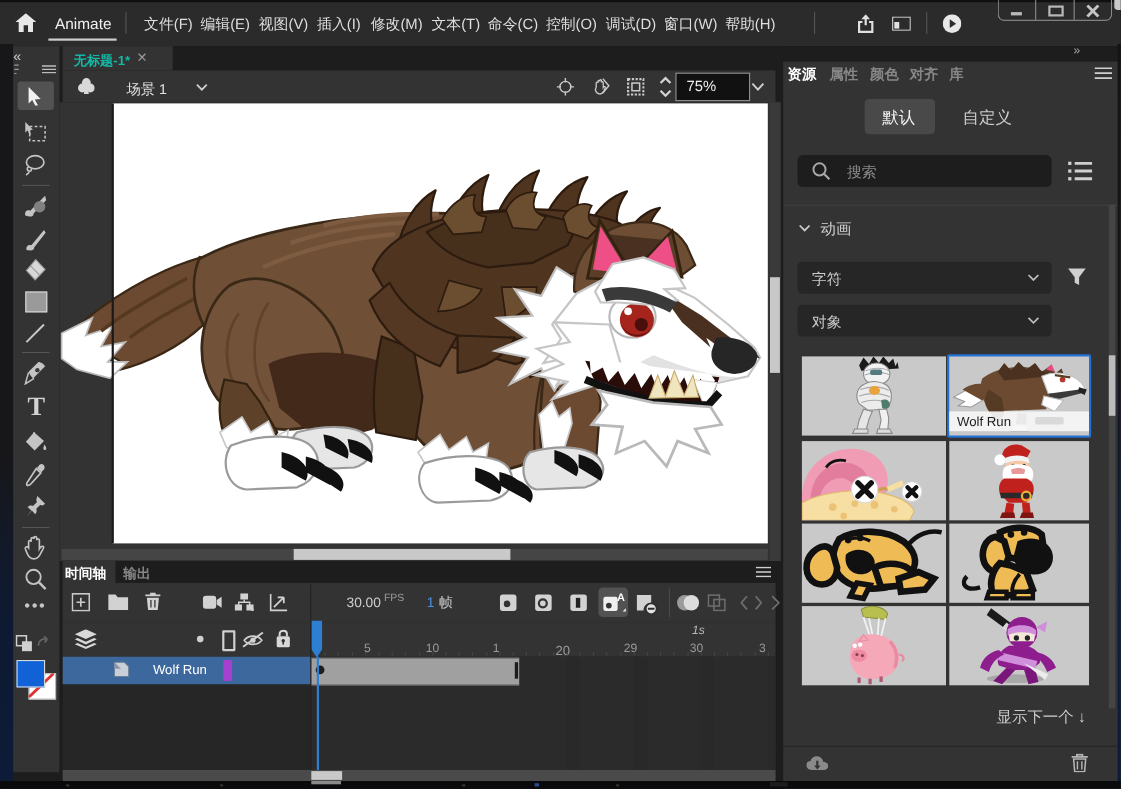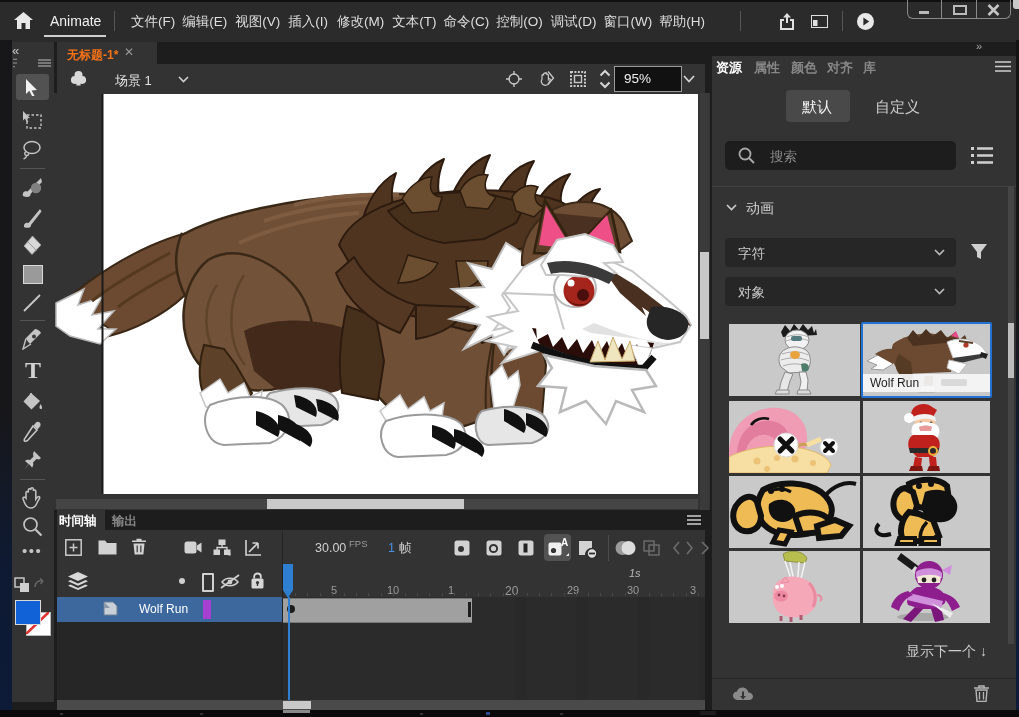--- a/index.html
+++ b/index.html
@@ -51,21 +51,21 @@
     <div style="flex:1;position:relative;">
       <svg style="position:absolute;left:10px;top:5px" width="13" height="12" viewBox="0 0 13 12">
           <path d="M1.5 1 L11.5 11 M11.5 1 L1.5 11" stroke="#c4c4c4" stroke-width="2.6"></path>
         </svg>
     </div>
   </div>
   <div class="abs" style="left:1013px;top:0;width:6px;height:9px;background:#c9c9c9;border-radius:0 0 0 3px;"></div>
 
   <div class="abs" style="left:0;top:42px;width:1019px;height:22px;background:#1d1d1d;"></div>
   <div class="abs" style="left:57px;top:42px;width:100px;height:22px;background:#333333;"></div>
-  <div class="abs txt" style="left:67px;top:47px;color:#f97316;font-size:12px;font-weight:bold;">无标题-1*</div>
+  <div class="abs txt" style="left:67px;top:47px;color:#14b8a6;font-size:12px;font-weight:bold;">无标题-1*</div>
   <div class="abs txt" style="left:124px;top:45px;color:#999;font-size:12px;">✕</div>
 
   <div class="abs" style="left:57px;top:64px;width:648px;height:29px;background:#333333;"></div>
   <svg class="abs" style="left:71px;top:71px" width="15" height="15" viewBox="0 0 15 15">
     <circle cx="7.5" cy="4" r="4" fill="#d8d8d8"></circle>
       <circle cx="3.8" cy="9" r="4" fill="#d8d8d8"></circle>
       <circle cx="11.2" cy="9" r="4" fill="#d8d8d8"></circle>
     <path d="M6.6 7 H8.4 L9.8 14.5 H5.2 Z" fill="#d8d8d8"></path>
   </svg>
   <div class="abs txt" style="left:115px;top:72px;color:#e2e2e2;">场景 1</div>
@@ -83,21 +83,21 @@
   </svg>
   <svg class="abs" style="left:570px;top:71px" width="16" height="16" viewBox="0 0 16 16">
     <rect x="1" y="1" width="14" height="14" fill="none" stroke="#c9c9c9" stroke-width="2" stroke-dasharray="2 1.4"></rect>
     <rect x="4.5" y="4.5" width="7" height="7" fill="none" stroke="#c9c9c9" stroke-width="1.4"></rect>
   </svg>
   <svg class="abs" style="left:599px;top:69px" width="12" height="20" viewBox="0 0 12 20">
     <path d="M1.5 6.5 L6 2 L10.5 6.5" stroke="#d5d5d5" stroke-width="2" fill="none"></path>
     <path d="M1.5 13.5 L6 18 L10.5 13.5" stroke="#d5d5d5" stroke-width="2" fill="none"></path>
   </svg>
   <div class="abs" style="left:614px;top:66px;width:66px;height:24px;background:#111;border:1px solid #9a9a9a;"></div>
-  <div class="abs txt" style="left:624px;top:71px;color:#f0f0f0;font-size:13.5px;">95%</div>
+  <div class="abs txt" style="left:624px;top:71px;color:#f0f0f0;font-size:13.5px;">75%</div>
   <svg class="abs" style="left:683px;top:75px" width="12" height="8" viewBox="0 0 12 8">
       <path d="M1 1 L6 6.5 L11 1" stroke="#cfcfcf" stroke-width="1.8" fill="none"></path>
     </svg>
 
   <div class="abs" style="left:0;top:40px;width:12px;height:677px;background:linear-gradient(#17171a 0%,#17171a 55%,#0e1a33 78%,#0d1b38 100%);"></div>
 
   <div class="abs" style="left:12px;top:42px;width:42px;height:660px;background:#333333;"></div>
   <div class="abs txt" style="left:12px;top:43px;color:#c9c9c9;font-size:13px;">«</div>
   <svg class="abs" style="left:38px;top:59px" width="13" height="8" viewBox="0 0 13 8">
       <path d="M0 1 H13 M0 4 H13 M0 7 H13" stroke="#bdbdbd" stroke-width="1.2"></path>

